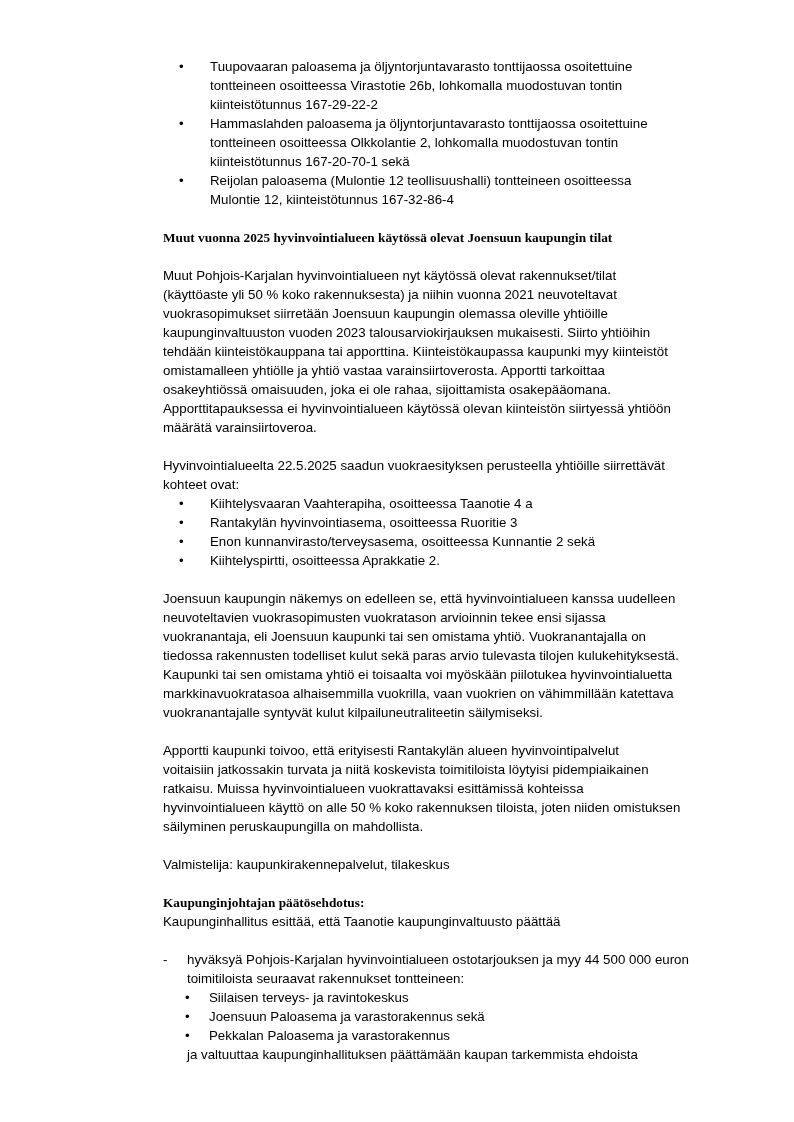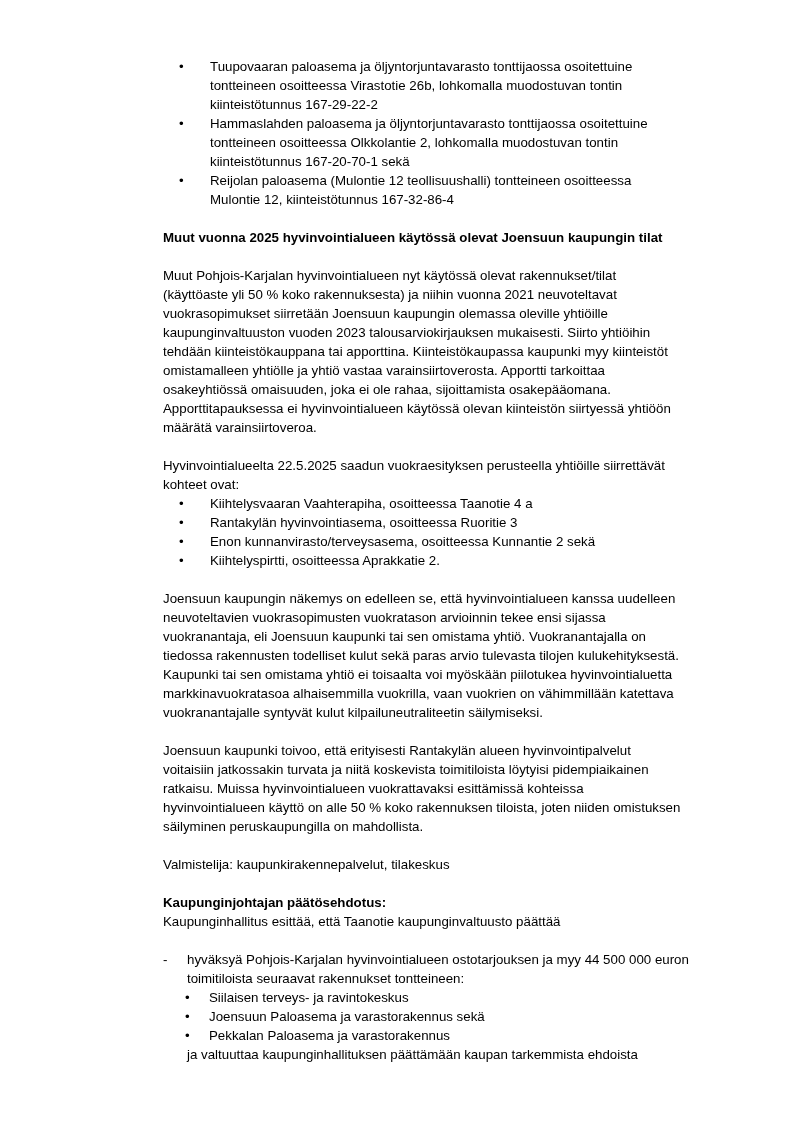--- a/index.html
+++ b/index.html
@@ -5,21 +5,21 @@
   html, body { margin:0; padding:0; background:#ffffff; }
   body { width:794px; height:1122px; position:relative; overflow:hidden;
          font-family:"Liberation Sans", sans-serif; color:#000; font-size:13.3px; }
   .page { position:absolute; left:163px; top:57px; width:580px; }
   .line { line-height:19px; white-space:nowrap; }
   .blist { margin:0; padding:0; list-style:none; }
   .bitem { position:relative; padding-left:47px; line-height:19px; }
   .bitem .dot { position:absolute; left:16px; top:0; }
   .bitem.sub { padding-left:46px; }
   .bitem.sub .dot { left:22px; }
-  .heading { font-weight:bold; line-height:19px; }
+  .heading { font-weight:bold; line-height:19px;font-family:Liberation Serif, serif; }
   .gap { height:19px; }
   .dash-item { position:relative; padding-left:24px; line-height:19px; }
   .dash-item .dash { position:absolute; left:0; top:0; }
   .inner { margin-left:-24px; }
 </style>
 </head>
 <body>
 
 <div class="page">
 
@@ -92,21 +92,21 @@
     <div class="line">vuokranantaja, eli Joensuun kaupunki tai sen omistama yhtiö. Vuokranantajalla on</div>
     <div class="line">tiedossa rakennusten todelliset kulut sekä paras arvio tulevasta tilojen kulukehityksestä.</div>
     <div class="line">Kaupunki tai sen omistama yhtiö ei toisaalta voi myöskään piilotukea hyvinvointialuetta</div>
     <div class="line">markkinavuokratasoa alhaisemmilla vuokrilla, vaan vuokrien on vähimmillään katettava</div>
     <div class="line">vuokranantajalle syntyvät kulut kilpailuneutraliteetin säilymiseksi.</div>
   </div>
 
   <div class="gap"></div>
 
   <div>
-    <div class="line">Joensuun kaupunki toivoo, että erityisesti Rantakylän alueen hyvinvointipalvelut</div>
+    <div class="line">Apportti kaupunki toivoo, että erityisesti Rantakylän alueen hyvinvointipalvelut</div>
     <div class="line">voitaisiin jatkossakin turvata ja niitä koskevista toimitiloista löytyisi pidempiaikainen</div>
     <div class="line">ratkaisu. Muissa hyvinvointialueen vuokrattavaksi esittämissä kohteissa</div>
     <div class="line">hyvinvointialueen käyttö on alle 50 % koko rakennuksen tiloista, joten niiden omistuksen</div>
     <div class="line">säilyminen peruskaupungilla on mahdollista.</div>
   </div>
 
   <div class="gap"></div>
   <div class="line">Valmistelija: kaupunkirakennepalvelut, tilakeskus</div>
   <div class="gap"></div>
 

